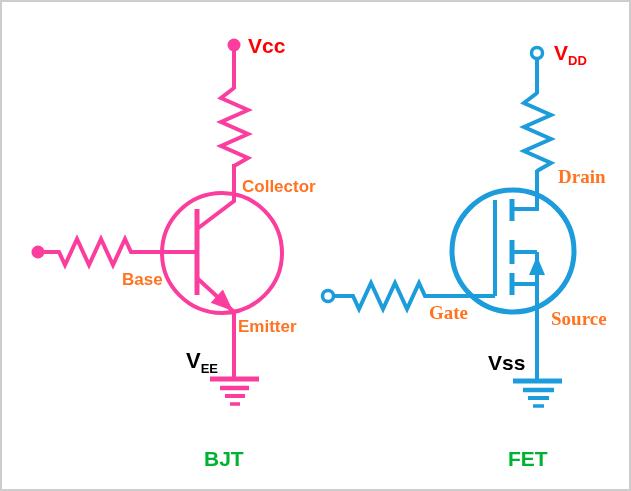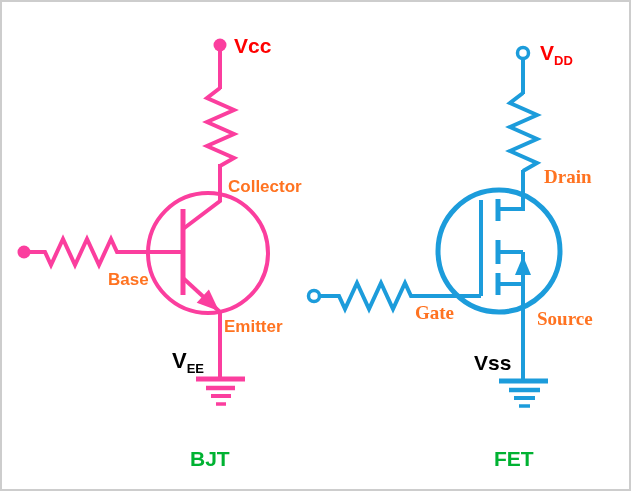--- a/index.html
+++ b/index.html
@@ -4,20 +4,21 @@
 <style>
   html,body{margin:0;padding:0;background:#fff;}
   .frame{
     position:relative;
     width:631px;height:491px;
     box-sizing:border-box;
     border:2px solid var(--color-border,#cdcdcd);
     background:var(--color-background,#ffffff);
     font-family:"Liberation Sans",sans-serif;
     overflow:hidden;
+    padding-left:14px;
   }
   svg{display:block;}
   .pink{stroke:var(--color-pink,#fb3e9e);fill:none;}
   .pink-fill{fill:var(--color-pink,#fb3e9e);stroke:none;}
   .blue{stroke:var(--color-blue,#1c9cdb);fill:none;}
   .blue-fill{fill:var(--color-blue,#1c9cdb);stroke:none;}
   .blue-ring{stroke:var(--color-blue,#1c9cdb);fill:#ffffff;}
   text{font-family:"Liberation Sans",sans-serif;font-weight:bold;}
   .t-red{fill:var(--color-red,#fe0000);font-size:21px;}
   .t-orange-sans{fill:var(--color-orange,#ff7321);font-size:17px;}

